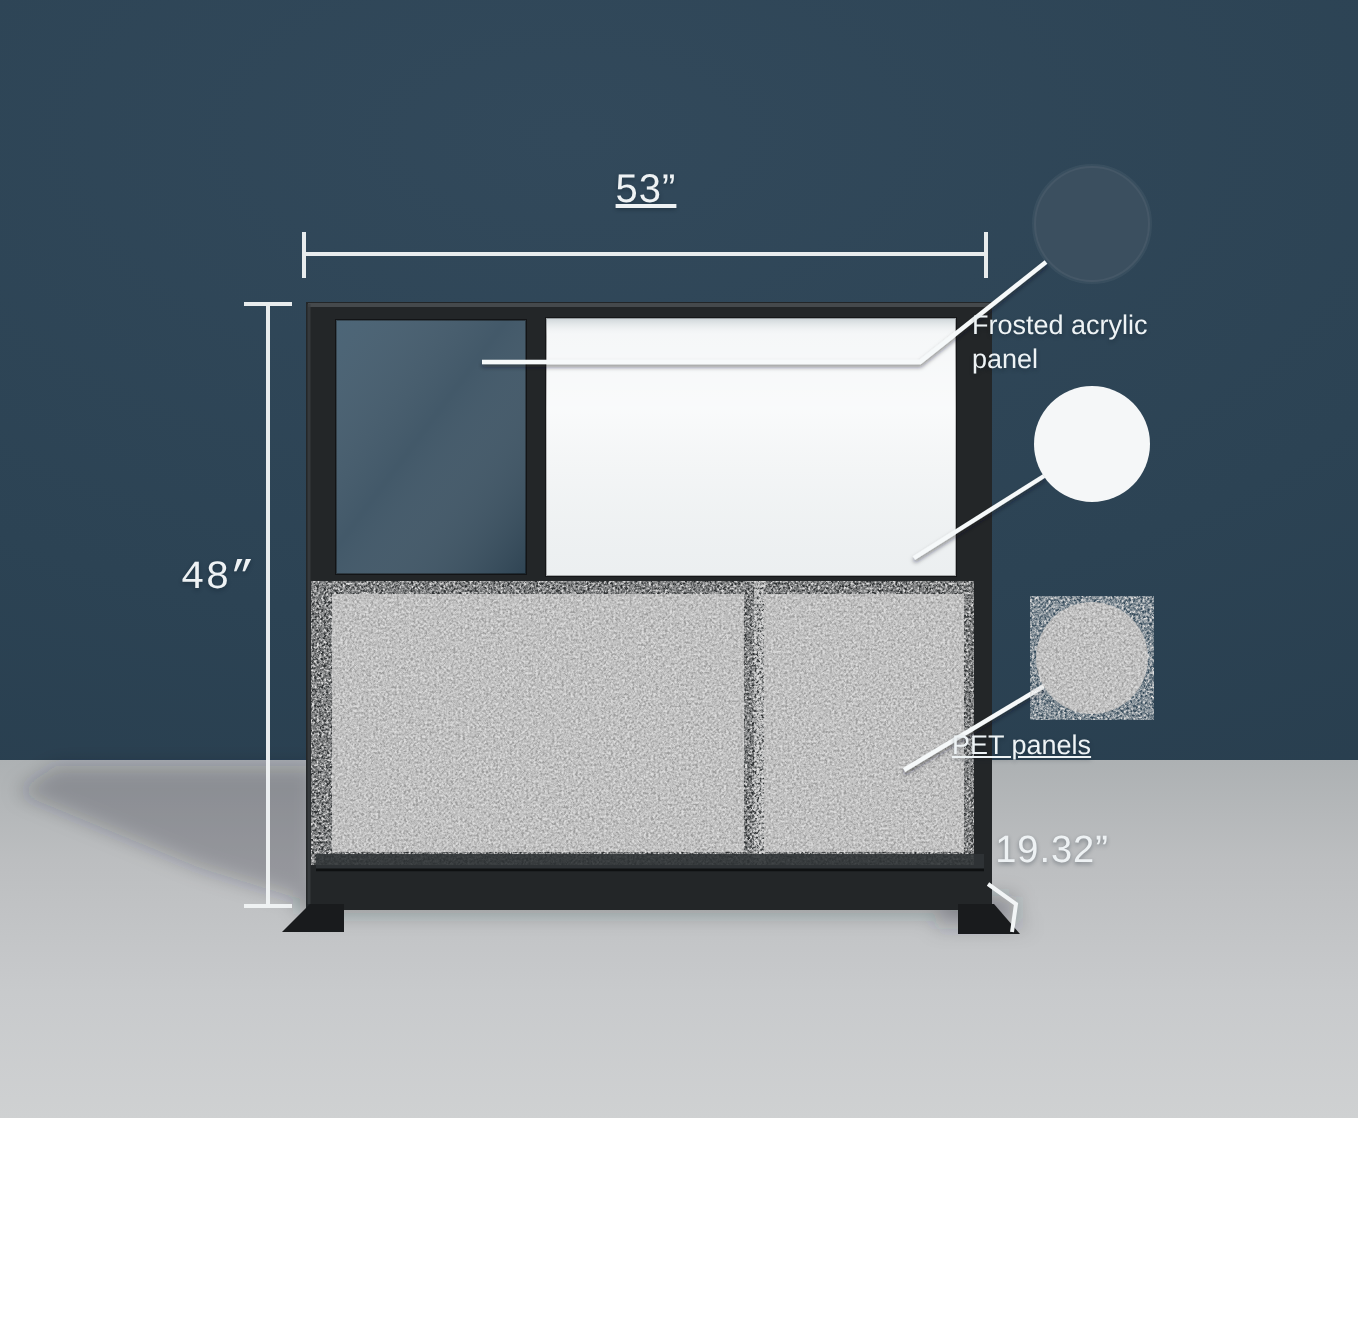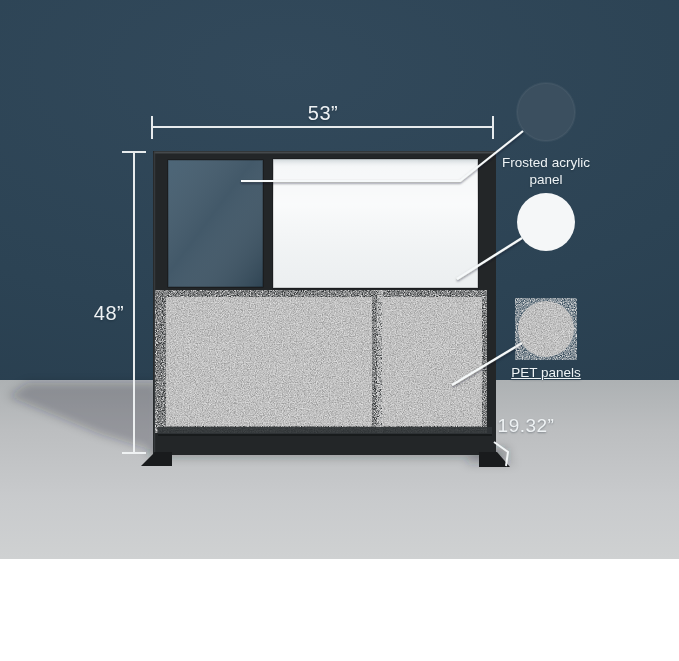--- a/index.html
+++ b/index.html
@@ -18,26 +18,26 @@
   }
   .caption-band{
     position:absolute;left:0;top:559px;width:679px;height:102px;background:#ffffff;
   }
   .scene-svg{position:absolute;left:0;top:0;}
   .dim{
     position:absolute;color:#eef2f4;font-size:20px;font-weight:400;
     text-align:center;letter-spacing:0.5px;
     text-shadow:0 1px 2px rgba(10,24,34,0.35);
   }
-  .dim-width{left:293px;top:102px;width:60px;}
-  .dim-height{left:79px;top:302px;width:60px;}
+  .dim-width{left:293px;top:84px;width:60px;text-decoration:underline;}
+  .dim-height{left:79px;top:278px;width:60px;font-family:Liberation Mono, monospace;}
   .dim-depth{left:484px;top:415px;width:84px;font-size:19px;}
   .callout-label{
     position:absolute;color:#eef3f5;font-size:13.5px;line-height:1.26;
-    text-align:center;text-shadow:0 1px 2px rgba(10,24,34,0.3);
+    text-shadow:0 1px 2px rgba(10,24,34,0.3);
   }
   .callout-frosted{left:486px;top:154px;width:120px;}
   .callout-whiteboard{left:498px;top:261px;width:96px;}
   .callout-pet{left:476px;top:364px;width:140px;text-decoration:underline;}
 </style>
 </head>
 <body>
 
 <div class="stage">
 

